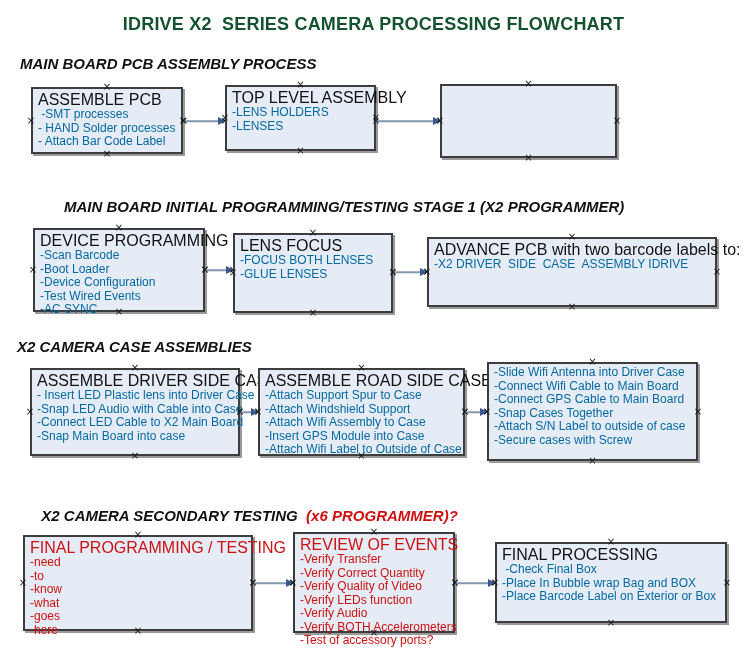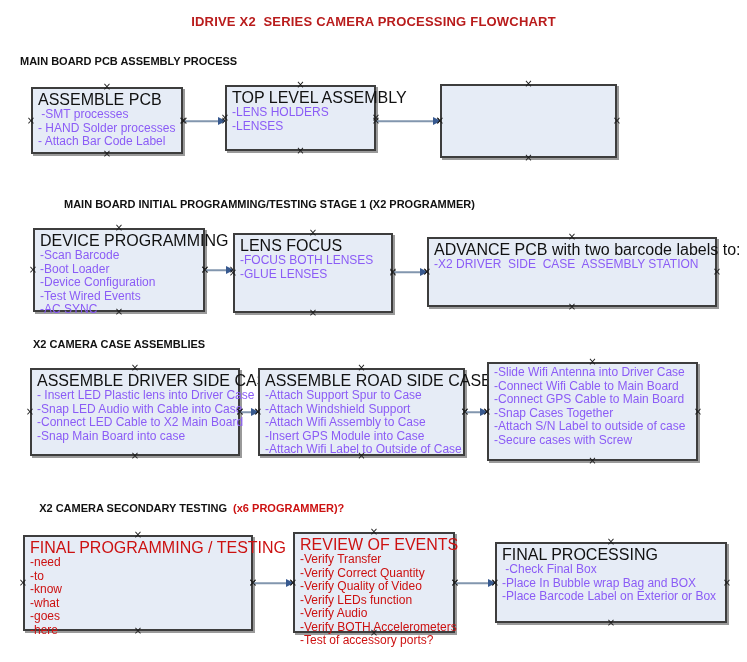--- a/index.html
+++ b/index.html
@@ -3,38 +3,38 @@
 <meta charset="utf-8">
 <style>
   html,body{margin:0;padding:0;}
   body{
     width:747px;height:662px;position:relative;background:#ffffff;
     font-family:"Liberation Sans","DejaVu Sans",sans-serif;
     color:#1a1a1a;overflow:hidden;
   }
   .page-title{
     position:absolute;left:0;right:0;top:14px;text-align:center;
-    font-size:13px;font-weight:bold;white-space:pre;color:#b91c1c;
+    font-size:18px;font-weight:bold;white-space:pre;color:#14532d;
     letter-spacing:0.2px;
   }
   .section-heading{
-    position:absolute;font-size:11px;font-weight:bold;white-space:pre;color:#111;
+    position:absolute;font-size:15px;font-weight:bold;white-space:pre;color:#111;font-style:italic;
   }
   .section-heading .red-part{color:#cc1111;}
   .box{
     position:absolute;box-sizing:border-box;
     background:#e6ecf6;border:2px solid #3d3d3d;
     box-shadow:2px 2px 0 #9a9a9a;
     padding:2px 4px 0 5px;overflow:visible;
   }
   .box-title{
     font-size:16px;font-weight:normal;line-height:17px;white-space:pre;color:#111;
   }
   .box-lines{
-    font-size:12px;line-height:13.5px;white-space:pre;color:#8b5cf6;
+    font-size:12px;line-height:13.5px;white-space:pre;color:#0369a1;
   }
   .box.red .box-title,.box.red .box-lines{color:#cc1111;}
   .hdl{
     position:absolute;font-family:"DejaVu Sans",sans-serif;
     font-size:10px;line-height:1;color:#1a1a1a;font-weight:normal;
   }
   .hdl.t{top:-2px;left:50%;transform:translate(-50%,-50%);}
   .hdl.b{bottom:-2px;left:50%;transform:translate(-50%,50%);}
   .hdl.l{left:-2px;top:50%;transform:translate(-50%,-50%);}
   .hdl.r{right:-2px;top:50%;transform:translate(50%,-50%);}
@@ -145,24 +145,24 @@
   <span class="x-start">×</span>
   <span class="x-end">×</span>
 </div>
 
 <div class="box" style="left:427px;top:237px;width:290px;height:70px;">
   <span class="hdl t">×</span>
   <span class="hdl b">×</span>
   <span class="hdl l">×</span>
   <span class="hdl r">×</span>
   <div class="box-title">ADVANCE PCB with two barcode labels to:</div>
-  <div class="box-lines">-X2 DRIVER  SIDE  CASE  ASSEMBLY STATION</div>
-</div>
-
-<div class="section-heading" style="left:33px;top:338px;">X2 CAMERA CASE ASSEMBLIES</div>
+  <div class="box-lines">-X2 DRIVER  SIDE  CASE  ASSEMBLY IDRIVE</div>
+</div>
+
+<div class="section-heading" style="left:17px;top:338px;">X2 CAMERA CASE ASSEMBLIES</div>
 
 <div class="box" style="left:30px;top:368px;width:210px;height:88px;">
   <span class="hdl t">×</span>
   <span class="hdl b">×</span>
   <span class="hdl l">×</span>
   <span class="hdl r">×</span>
   <div class="box-title">ASSEMBLE DRIVER SIDE CASE</div>
   <div class="box-lines">- Insert LED Plastic lens into Driver Case
 -Snap LED Audio with Cable into Case
 -Connect LED Cable to X2 Main Board

